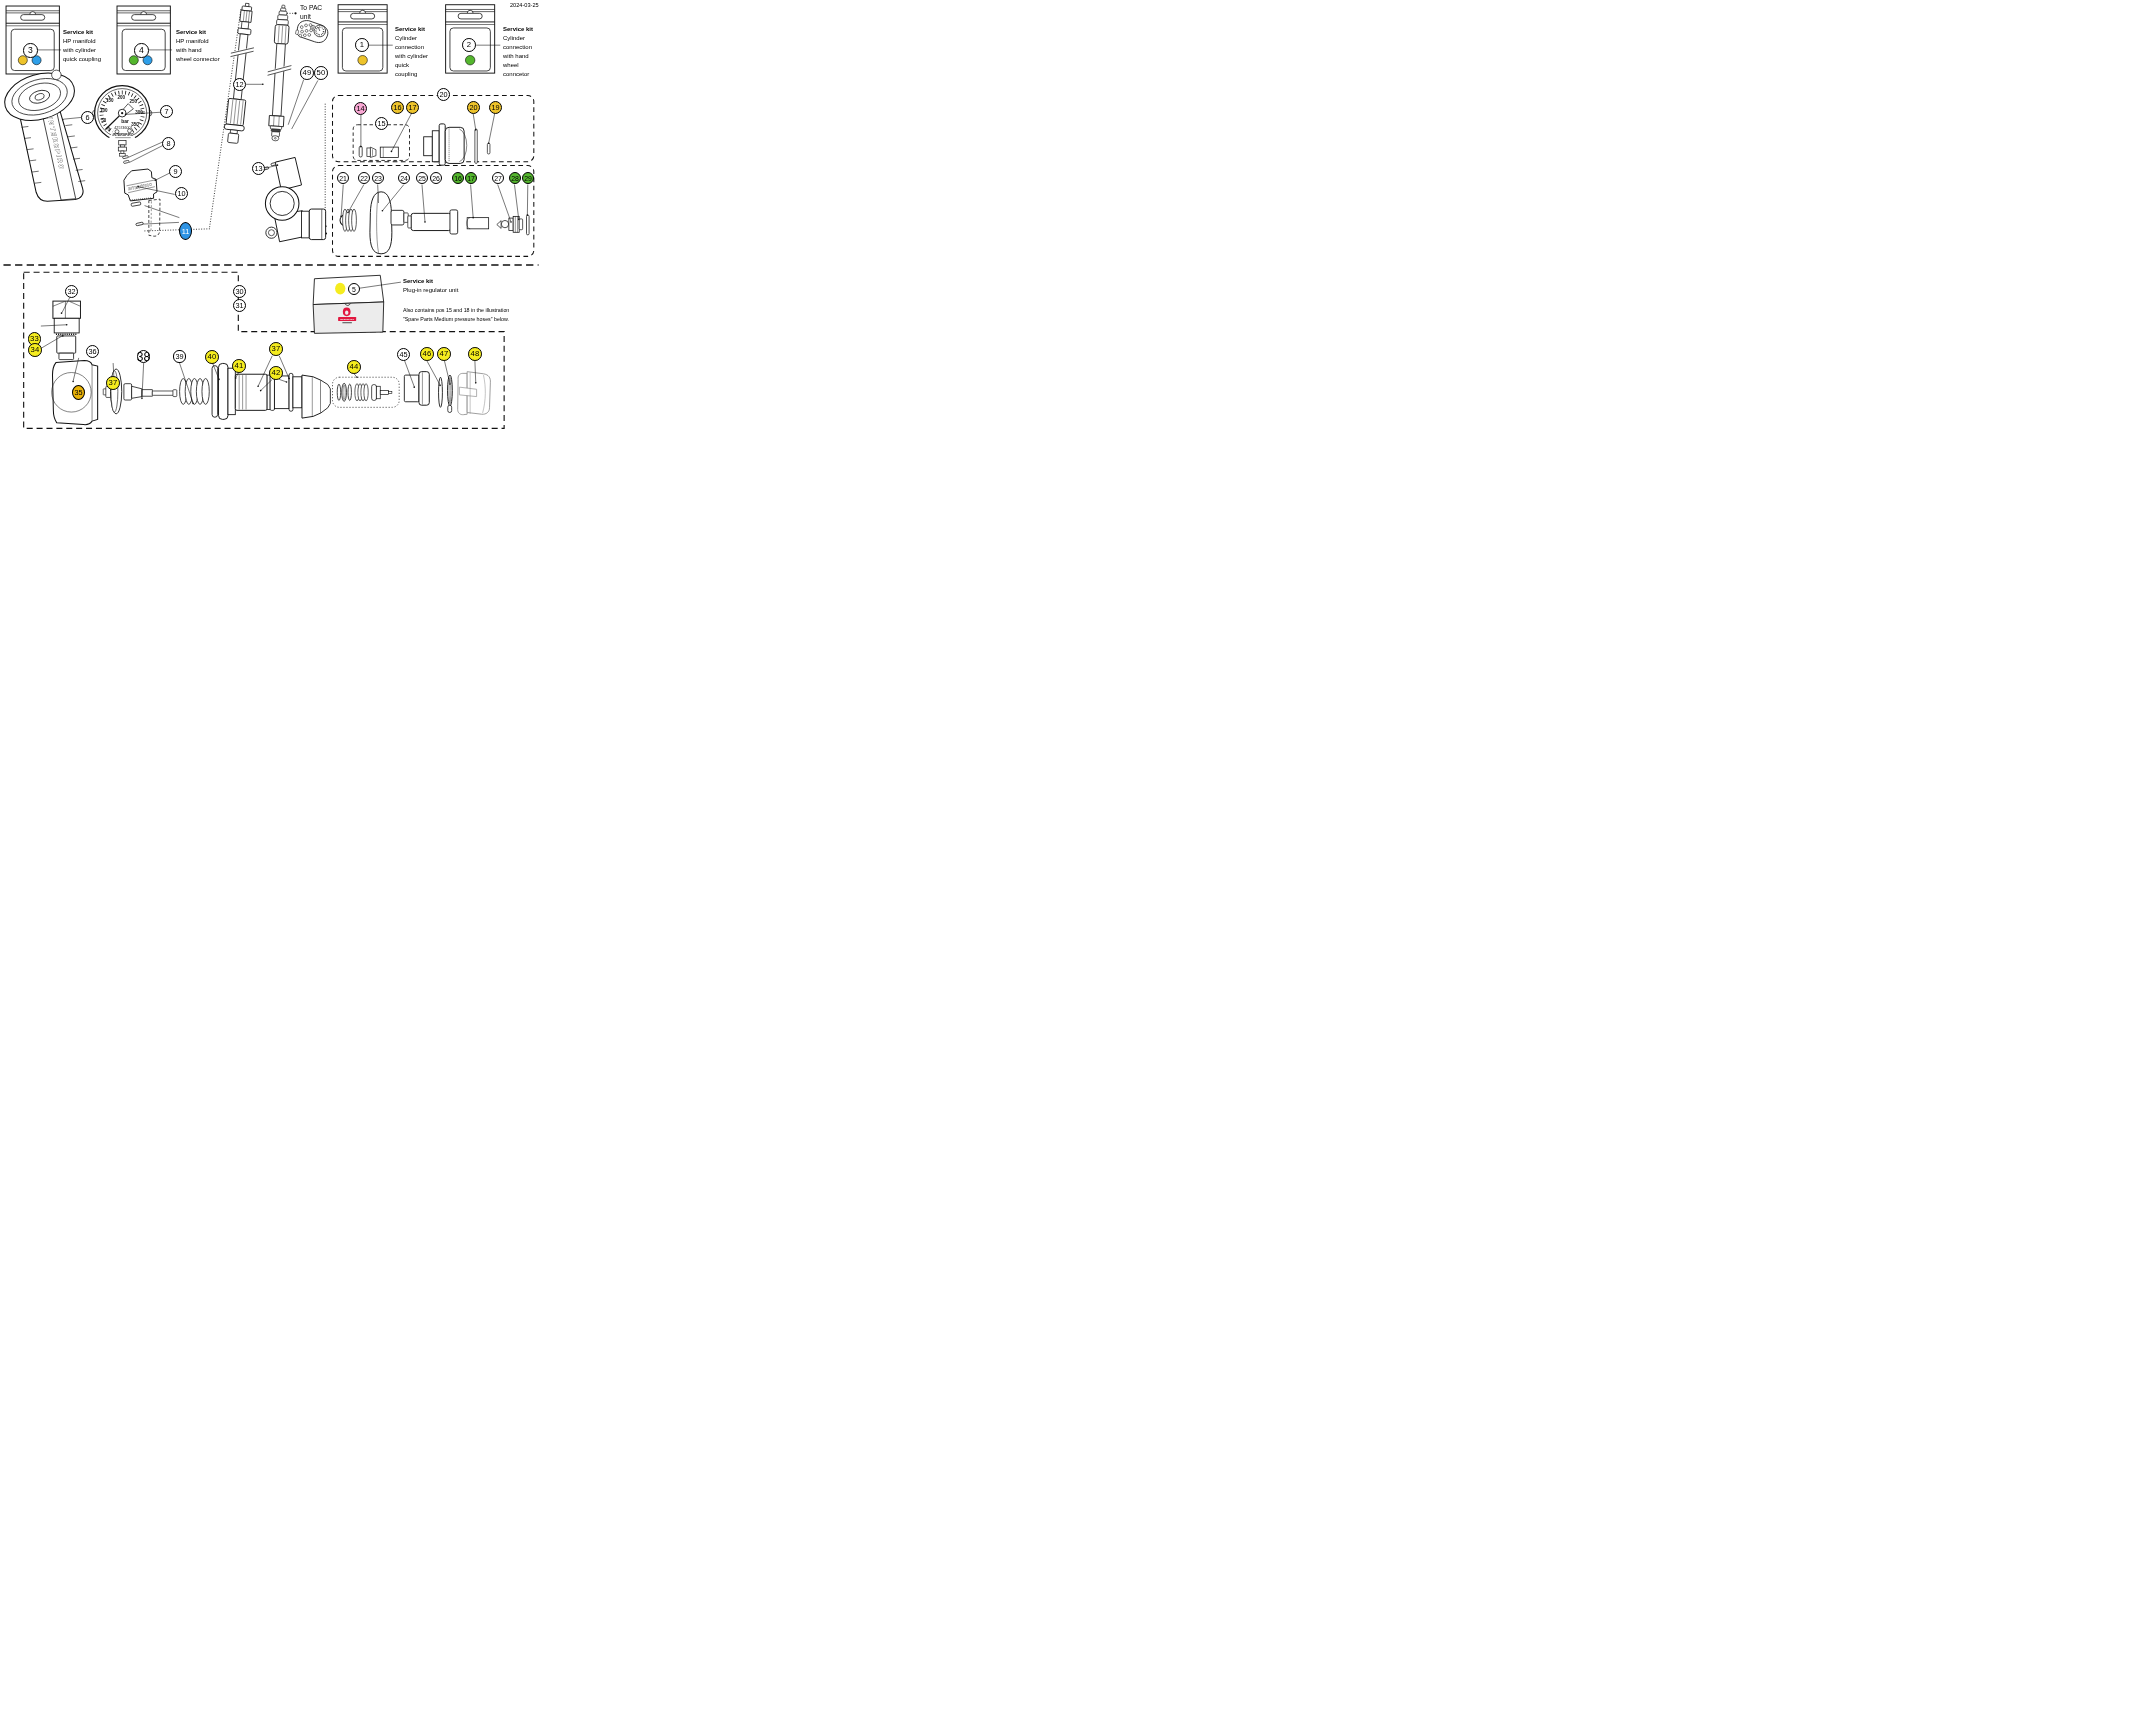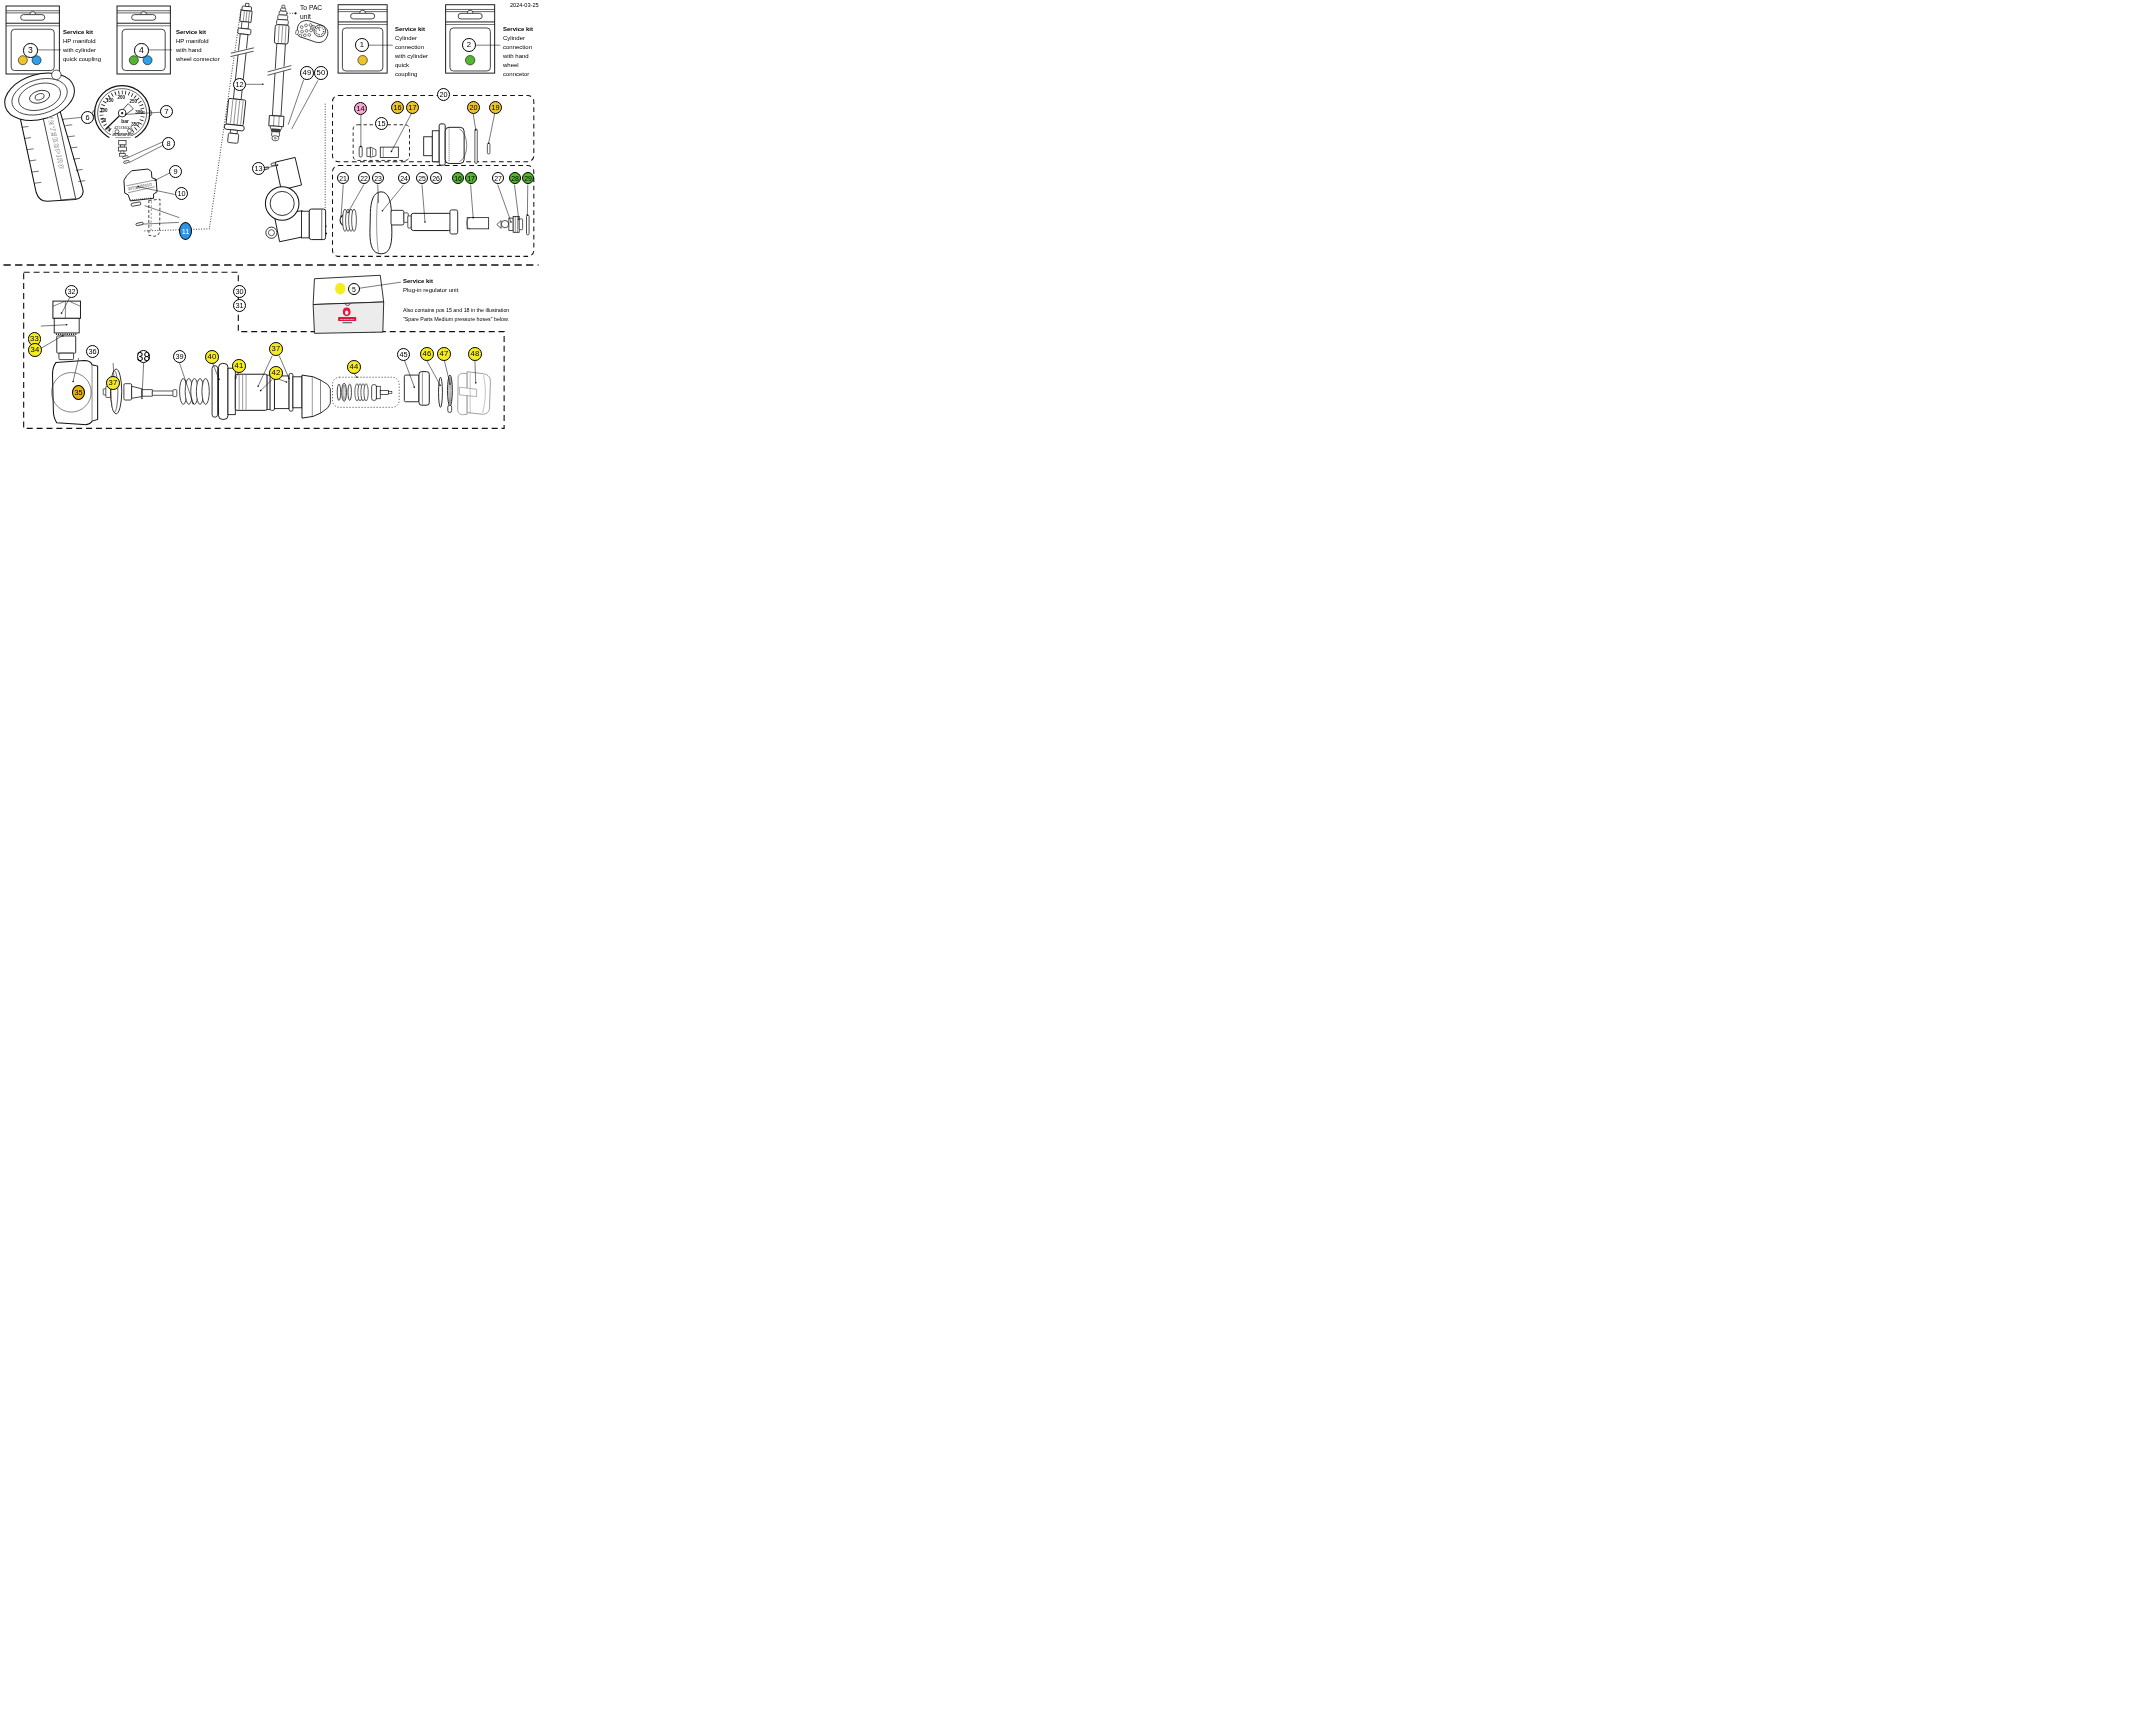--- a/index.html
+++ b/index.html
@@ -557,21 +557,21 @@
       <div class="callout" style="left: 522px; top: 172px; height: 12px; width: 12px; font-size: 6.9px; background: rgb(84, 182, 46); color: rgb(0, 0, 0);">29</div>
       <div class="callout" style="left: 233px; top: 285px; height: 13px; width: 13px; font-size: 7.3px; background: rgb(255, 255, 255); color: rgb(0, 0, 0);">30</div>
       <div class="callout" style="left: 233px; top: 299px; height: 13px; width: 13px; font-size: 7.3px; background: rgb(255, 255, 255); color: rgb(0, 0, 0);">31</div>
       <div class="callout" style="left: 65px; top: 285px; height: 13px; width: 13px; font-size: 7.3px; background: rgb(255, 255, 255); color: rgb(0, 0, 0);">32</div>
       <div class="callout" style="left: 27.5px; top: 332px; height: 13.8px; width: 13.8px; font-size: 7.7px; background: rgb(245, 236, 31); color: rgb(0, 0, 0);">33</div>
       <div class="callout" style="left: 28px; top: 343px; height: 13.8px; width: 13.8px; font-size: 7.7px; background: rgb(245, 236, 31); color: rgb(0, 0, 0);">34</div>
       <div class="callout" style="left: 72px; top: 345px; height: 15px; width: 13px; font-size: 7.3px; background: #eab308; color: rgb(0, 0, 0); margin-top: 40px;">35</div>
       <div class="callout" style="left: 86px; top: 345px; height: 13px; width: 13px; font-size: 7.3px; background: rgb(255, 255, 255); color: rgb(0, 0, 0);">36</div>
       <div class="callout" style="left: 106px; top: 350px; height: 13.8px; width: 13.8px; font-size: 7.7px; background: rgb(245, 236, 31); color: rgb(0, 0, 0); margin-top: 26px;">37</div>
       <div class="callout" style="left: 137px; top: 350px; height: 13px; width: 13px; font-size: 12px; background: rgb(255, 255, 255); color: rgb(0, 0, 0);">38</div>
-      <div class="callout" style="left: 173px; top: 350px; height: 13px; width: 13px; font-size: 7.3px; background: rgb(255, 255, 255); color: rgb(0, 0, 0);">39</div>
+      <div class="callout" style="left: 173px; top: 350px; height: 13px; width: 13px; font-size: 7.3px; background: rgb(255, 255, 255); color: rgb(0, 0, 0); border-radius: 6px;">39</div>
       <div class="callout" style="left: 205px; top: 350px; height: 13.8px; width: 13.8px; font-size: 7.7px; background: rgb(245, 236, 31); color: rgb(0, 0, 0);">40</div>
       <div class="callout" style="left: 232px; top: 359px; height: 13.8px; width: 13.8px; font-size: 7.7px; background: rgb(245, 236, 31); color: rgb(0, 0, 0);">41</div>
       <div class="callout" style="left: 269px; top: 342px; height: 13.8px; width: 13.8px; font-size: 7.7px; background: rgb(245, 236, 31); color: rgb(0, 0, 0);">37</div>
       <div class="callout" style="left: 269px; top: 366px; height: 13.8px; width: 13.8px; font-size: 7.7px; background: rgb(245, 236, 31); color: rgb(0, 0, 0);">42</div>
       <div class="callout" style="left: 347px; top: 360px; height: 13.8px; width: 13.8px; font-size: 7.7px; background: rgb(245, 236, 31); color: rgb(0, 0, 0);">44</div>
       <div class="callout" style="left: 397px; top: 348px; height: 13px; width: 13px; font-size: 7.3px; background: rgb(255, 255, 255); color: rgb(0, 0, 0);">45</div>
       <div class="callout" style="left: 420px; top: 347px; height: 13.8px; width: 13.8px; font-size: 7.7px; background: rgb(245, 236, 31); color: rgb(0, 0, 0);">46</div>
       <div class="callout" style="left: 437px; top: 347px; height: 13.8px; width: 13.8px; font-size: 7.7px; background: rgb(245, 236, 31); color: rgb(0, 0, 0);">47</div>
       <div class="callout" style="left: 468px; top: 347px; height: 13.8px; width: 13.8px; font-size: 7.7px; background: rgb(245, 236, 31); color: rgb(0, 0, 0);">48</div>
       <div class="callout" style="left: 300px; top: 66px; height: 13.8px; width: 13.8px; font-size: 7.7px; background: rgb(255, 255, 255); color: rgb(0, 0, 0);">49</div>

